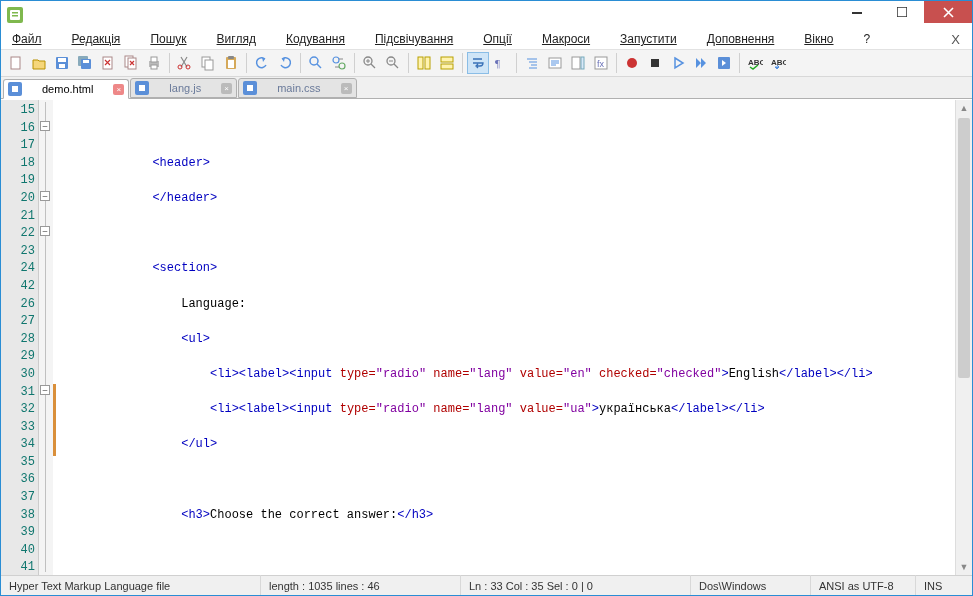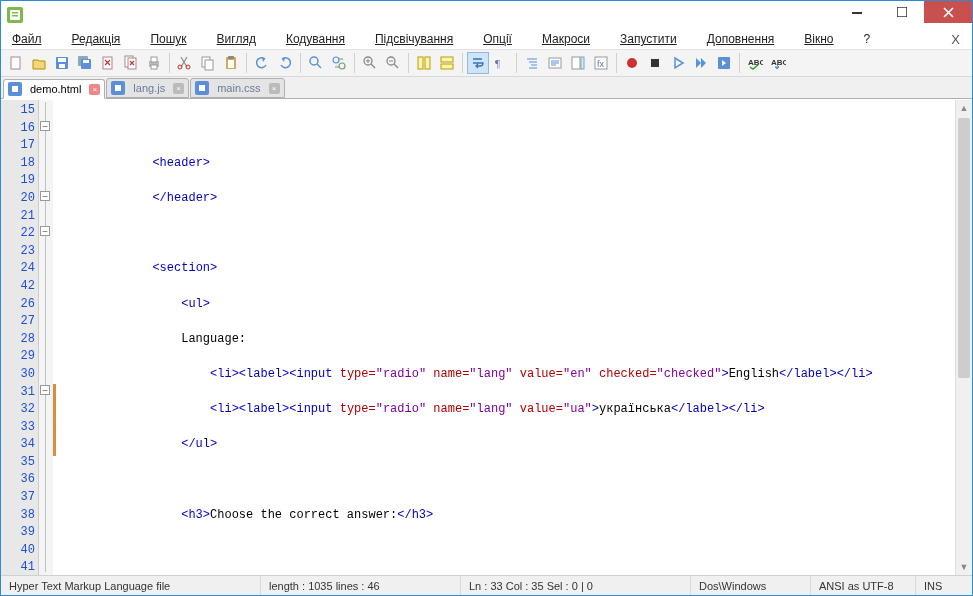--- a/index.html
+++ b/index.html
@@ -13,28 +13,28 @@
 .winbtn.close { background: #c8504f; color: #fff; width: 48px; }
 .menubar { height: 20px; display: flex; align-items: center; padding: 0 4px; gap: 16px; background: #fff; }
 .menuitem { padding: 1px 7px; font-size: 12px; color: #222; }
 .menuitem .ul { text-decoration: underline; }
 .menubar-x { margin-left: auto; padding: 0 8px; font-size: 13px; color: #555; }
 .toolbar { height: 28px; background: #f4f4f4; border-top: 1px solid #e2e2e2; border-bottom: 1px solid #d8d8d8; display: flex; align-items: center; padding: 0 4px; gap: 1px; }
 .tbtn { width: 22px; height: 22px; display: flex; align-items: center; justify-content: center; border: 1px solid transparent; }
 .tsep { width: 1px; height: 20px; background: #d0d0d0; margin: 0 3px; }
 .tbtn.active { background: #cfe5f7; border: 1px solid #8abde6; }
 .tabbar { height: 22px; background: #f0f0f0; display: flex; align-items: flex-end; padding-left: 2px; border-bottom: 1px solid #b0b0b0; }
-.tab { height: 20px; display: flex; align-items: center; padding: 0 4px; font-size: 11px; gap: 8px; border: 1px solid #b0b0b0; border-top-left-radius: 3px; border-top-right-radius: 3px; margin-right: 1px; }
+.tab { height: 20px; display: flex; align-items: center; padding: 0 4px; font-size: 11px; gap: 20px; border: 1px solid #b0b0b0; border-top-left-radius: 3px; border-top-right-radius: 3px; margin-right: 1px; }
 .tab.active { background: #fff; border-bottom: 1px solid #fff; position: relative; top: 1px; color: #000; }
 .tab.inactive { background: #e4e4e4; color: #6a7a9a; }
 .tab-icon { width: 14px; height: 14px; background: #5b8fd8; border-radius: 2px; display: flex; align-items: center; justify-content: center; }
 .tab-close { width: 11px; height: 11px; background: #e88; border-radius: 2px; display: flex; align-items: center; justify-content: center; font-size: 8px; color: #fff; }
 .tab-close.gray { background: #bbb; }
 .editor-area { position: relative; height: 476px; display: flex; background: #fff; border-top: 1px solid #fff; }
-.gutter-ln { width: 38px; background: #e8e8e8; border-right: 1px solid #ccc; text-align: right; padding-right: 3px; font-family: "Courier New", monospace; font-size: 12px; color: #1d4ed8; line-height: 17.6px; padding-top: 2px; }
+.gutter-ln { width: 38px; background: #e8e8e8; border-right: 1px solid #ccc; text-align: right; padding-right: 3px; font-family: "Courier New", monospace; font-size: 12px; color: #0f766e; line-height: 17.6px; padding-top: 2px; }
 .gutter-fold { width: 14px; background: #f4f4f4; font-family: monospace; font-size: 10px; color: #888; line-height: 17.6px; padding-top: 2px; position: relative; }
 .fold-mark { position: absolute; left: 1px; width: 10px; height: 10px; border: 1px solid #999; background: #fff; text-align: center; line-height: 8px; font-size: 9px; color: #666; }
 .fold-line { position: absolute; left: 6px; width: 1px; background: #c0c0c0; }
 .gutter-change { width: 5px; background: #fff; position: relative; }
 .change-bar { position: absolute; left: 0; width: 3px; background: #d98f3a; }
 .code { flex: 1; font-family: "Courier New", monospace; font-size: 12px; line-height: 17.6px; padding-top: 2px; position: relative; overflow: hidden; white-space: pre; }
 .code-line { height: 17.6px; padding-left: 8px; }
 .t-tag { color: #0000c0; }
 .t-attr { color: #b00000; }
 .t-val { color: #8000a0; }
@@ -360,22 +360,22 @@
   </div>
   <div class="gutter-change">
     <div class="change-bar" style="top:284px;height:72px"></div>
   </div>
   <div class="code">
 <div class="code-line"></div>
 <div class="code-line">            <span class="t-tag">&lt;header&gt;</span></div>
 <div class="code-line">            <span class="t-tag">&lt;/header&gt;</span></div>
 <div class="code-line"></div>
 <div class="code-line">            <span class="t-tag">&lt;section&gt;</span></div>
+<div class="code-line">                <span class="t-txt">Language:</span></div>
 <div class="code-line">                <span class="t-tag">&lt;ul&gt;</span></div>
-<div class="code-line">                <span class="t-txt">Language:</span></div>
 <div class="code-line">                    <span class="t-tag">&lt;li&gt;</span><span class="t-tag">&lt;label&gt;</span><span class="t-tag">&lt;input </span><span class="t-attr">type=</span><span class="t-val">"radio"</span><span class="t-attr"> name=</span><span class="t-val">"lang"</span><span class="t-attr"> value=</span><span class="t-val">"en"</span><span class="t-attr"> checked=</span><span class="t-val">"checked"</span><span class="t-tag">&gt;</span><span class="t-txt">English</span><span class="t-tag">&lt;/label&gt;</span><span class="t-tag">&lt;/li&gt;</span></div>
 <div class="code-line">                    <span class="t-tag">&lt;li&gt;</span><span class="t-tag">&lt;label&gt;</span><span class="t-tag">&lt;input </span><span class="t-attr">type=</span><span class="t-val">"radio"</span><span class="t-attr"> name=</span><span class="t-val">"lang"</span><span class="t-attr"> value=</span><span class="t-val">"ua"</span><span class="t-tag">&gt;</span><span class="t-txt">українська</span><span class="t-tag">&lt;/label&gt;</span><span class="t-tag">&lt;/li&gt;</span></div>
 <div class="code-line">                <span class="t-tag">&lt;/ul&gt;</span></div>
 <div class="code-line"></div>
 <div class="code-line">                <span class="t-tag">&lt;h3&gt;</span><span class="t-txt">Choose the correct answer:</span><span class="t-tag">&lt;/h3&gt;</span></div>
 
 
 
 
 

